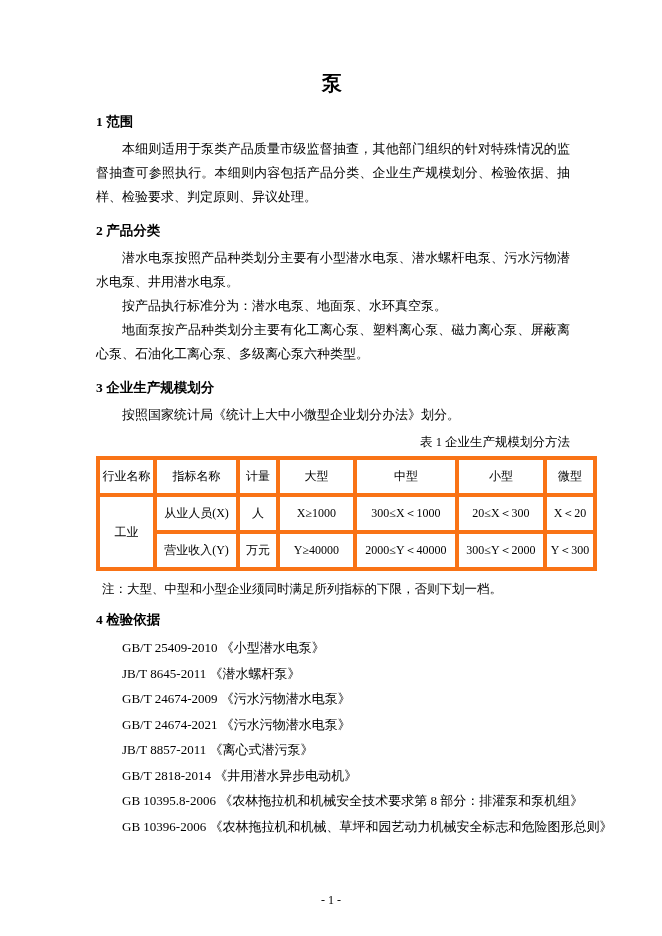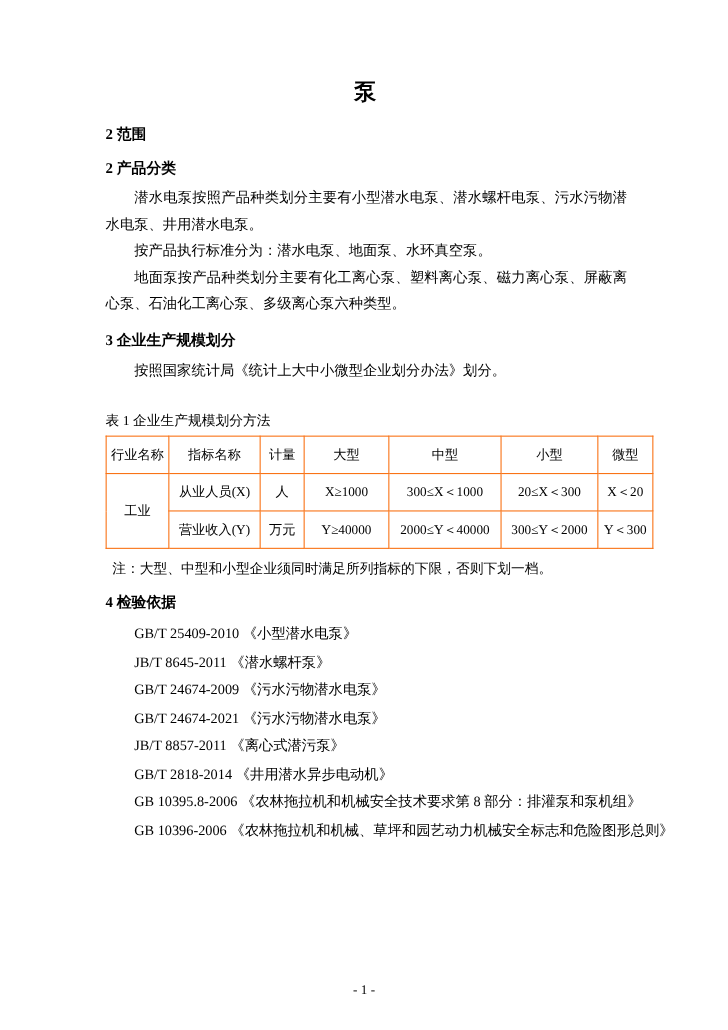--- a/index.html
+++ b/index.html
@@ -29,33 +29,33 @@
     font-weight: bold;
     margin: 13px 0 6px 0;
   }
   .body-p {
     font-size: 13px;
     line-height: 24px;
     text-indent: 2em;
     text-align: justify;
   }
   .table-caption {
-    text-align: left;
+    text-align: right;
     font-size: 12.5px;
-    margin: 25px 0 5px 0;
+    margin: 7px 0 5px 0;
   }
   table.scale-table {
     border-collapse: collapse;
     table-layout: fixed;
     width: 497px;
     margin: 0 auto;
   }
   table.scale-table th,
   table.scale-table td {
-    border: 1px solid #f97316;
+    border: 4px solid #f97316;
     font-size: 12px;
     font-weight: normal;
     text-align: center;
     vertical-align: middle;
     padding: 8px 2px;
     overflow: hidden;
     white-space: nowrap;
   }
   .col-industry { width: 57px; }
   .col-indicator { width: 83px; }
@@ -87,21 +87,22 @@
     font-size: 12px;
   }
 </style>
 </head>
 <body>
 
 <div class="page">
 
   <div class="doc-title">泵</div>
 
-  <div class="heading">2 范围</div>
+  <div class="heading">1 范围</div>
+  <p class="body-p">本细则适用于泵类产品质量市级监督抽查，其他部门组织的针对特殊情况的监督抽查可参照执行。本细则内容包括产品分类、企业生产规模划分、检验依据、抽样、检验要求、判定原则、异议处理。</p>
 
   <div class="heading">2 产品分类</div>
   <p class="body-p">潜水电泵按照产品种类划分主要有小型潜水电泵、潜水螺杆电泵、污水污物潜水电泵、井用潜水电泵。</p>
   <p class="body-p">按产品执行标准分为：潜水电泵、地面泵、水环真空泵。</p>
   <p class="body-p">地面泵按产品种类划分主要有化工离心泵、塑料离心泵、磁力离心泵、屏蔽离心泵、石油化工离心泵、多级离心泵六种类型。</p>
 
   <div class="heading">3 企业生产规模划分</div>
   <p class="body-p">按照国家统计局《统计上大中小微型企业划分办法》划分。</p>
 
   <div class="table-caption">表 1 企业生产规模划分方法</div>

